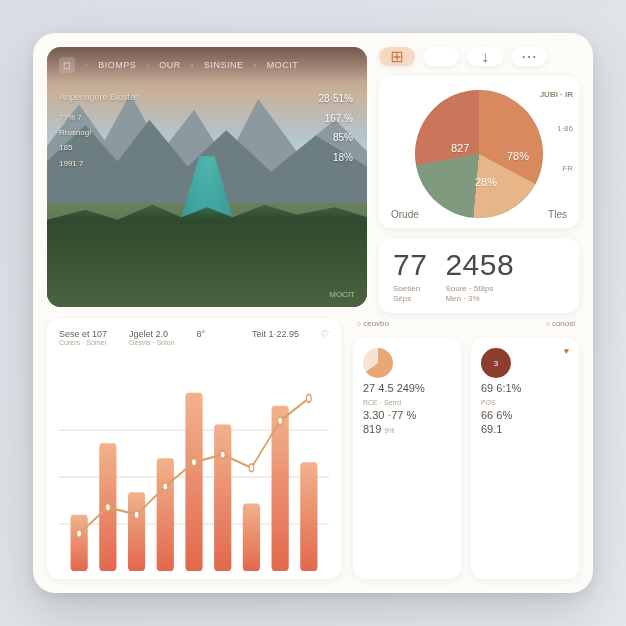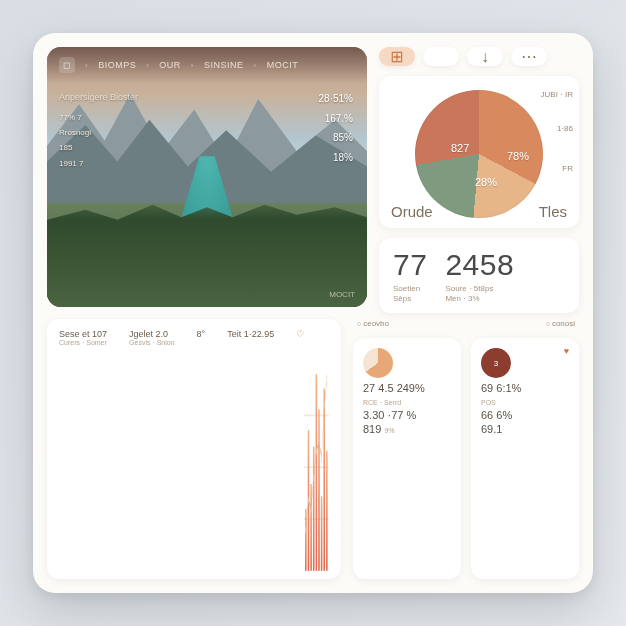--- a/index.html
+++ b/index.html
@@ -84,34 +84,34 @@
     position:relative; padding:10px;
   }
   .pie {
     width:128px; height:128px; border-radius:50%; margin:4px auto 0;
     background: conic-gradient(#d88a5e 0 118deg, #e6b688 118deg 185deg, #7f9a7e 185deg 260deg, #c9765a 260deg 360deg);
     position:relative;
     box-shadow: inset 0 0 0 1px rgba(0,0,0,.04);
   }
   .pie-lbl { position:absolute; font-size:11px; color:#fff; font-weight:500; text-shadow:0 1px 1px rgba(0,0,0,.2);padding-left:16px;}
   .pie-side { position:absolute; font-size:8px; color:#9a8a78; line-height:1.3; }
-  .pie-legend { position:absolute; bottom:8px; left:12px; right:12px; display:flex; justify-content:space-between; font-size:15px; color:#7d6f5e;}
+  .pie-legend { position:absolute; bottom:8px; left:12px; right:12px; display:flex; justify-content:space-between; font-size:10px; color:#7d6f5e;}
 
   .kpi-card {
     background:#fff; border-radius:12px; box-shadow:0 2px 8px rgba(0,0,0,.06);
     padding:10px 14px 8px; display:flex; gap:18px; align-items:flex-start;
   }
   .kpi-big { font-size:30px; font-weight:400; color:#4a4a4a; letter-spacing:.5px; }
   .kpi-col .sub { font-size:8px; color:#a89582; margin-top:2px; line-height:1.3; }
 
   
   .bottom { display:flex; gap:12px; flex:1; }
   .chart-card {
     flex:1; background:#fff; border-radius:12px; box-shadow:0 2px 8px rgba(0,0,0,.06);
-    padding:10px 12px 8px; display:flex; 
+    padding:10px 12px 8px; display:flex; flex-direction:column;
   }
   .chart-head { display:flex; gap:22px; font-size:9px; color:#6b5d4c; margin-bottom:6px; align-items:baseline;}
   .chart-head .grp .t { font-weight:500; }
   .chart-head .grp .s { font-size:7px; color:#b5a490; display:block; }
   .chart-area { flex:1; position:relative; }
   .chart-area svg { width:100%; height:100%; }
 
   .metrics { width:226px; display:flex; flex-direction:column; gap:10px; }
   .metrics-head { display:flex; justify-content:space-between; font-size:8px; color:#9a8a78; padding:0 4px;}
   .metrics-head span::before { content:"○ "; font-size:7px; }
@@ -190,21 +190,21 @@
         <div class="pill sq">↓</div>
         <div class="pill sq">⋯</div>
       </div>
 
       <div class="pie-card">
         <div class="pie">
           <span class="pie-lbl" style="left:20px; top:52px;">827</span>
           <span class="pie-lbl" style="left:44px; top:86px;">28%</span>
           <span class="pie-lbl" style="right:14px; top:60px;text-align:right;">78%</span>
         </div>
-        <div class="pie-side" style="right:6px; top:14px;">JUBI · IR</div>
+        <div class="pie-side" style="right:6px; top:14px;font-weight:bold;">JUBI · IR</div>
         <div class="pie-side" style="right:6px; top:48px;">1·86</div>
         <div class="pie-side" style="right:6px; top:88px;">FR</div>
         <div class="pie-legend">
           <span>Orude</span>
           <span>Tles</span>
         </div>
       </div>
 
       <div class="kpi-card">
         <div class="kpi-col">

